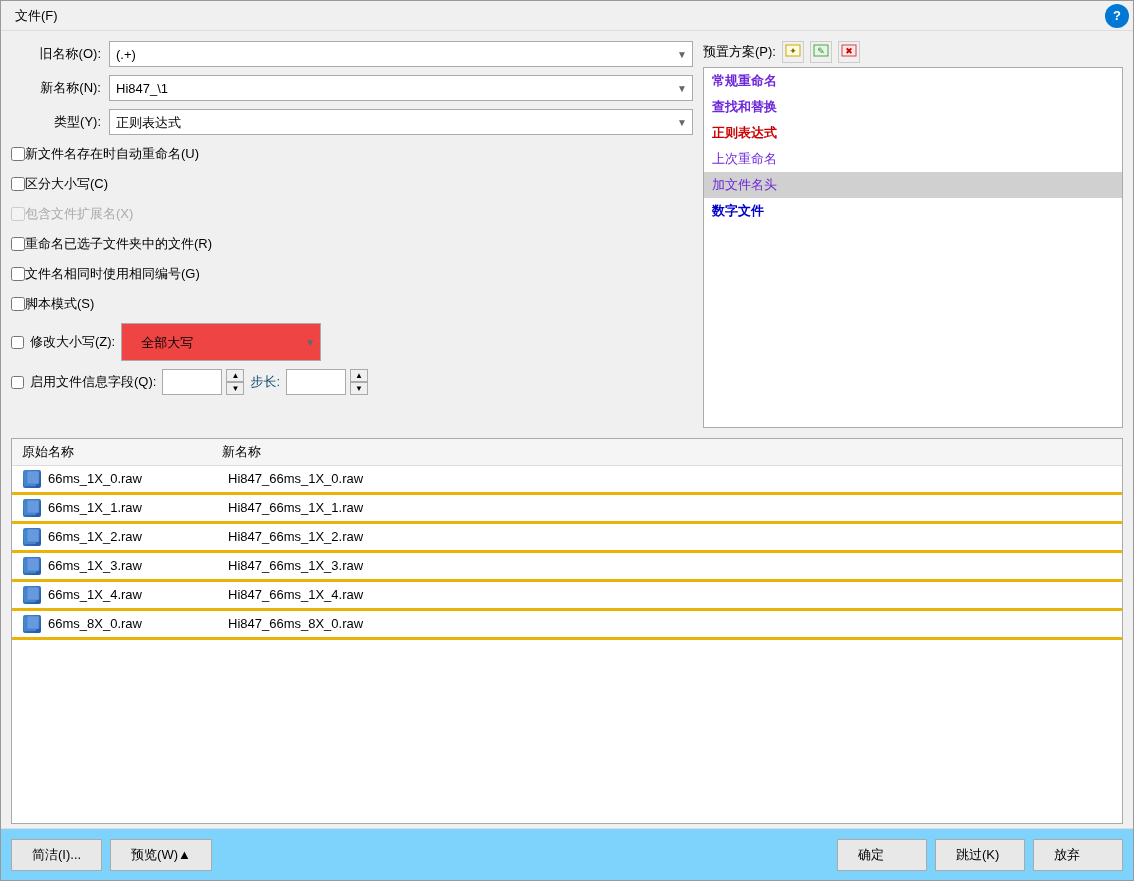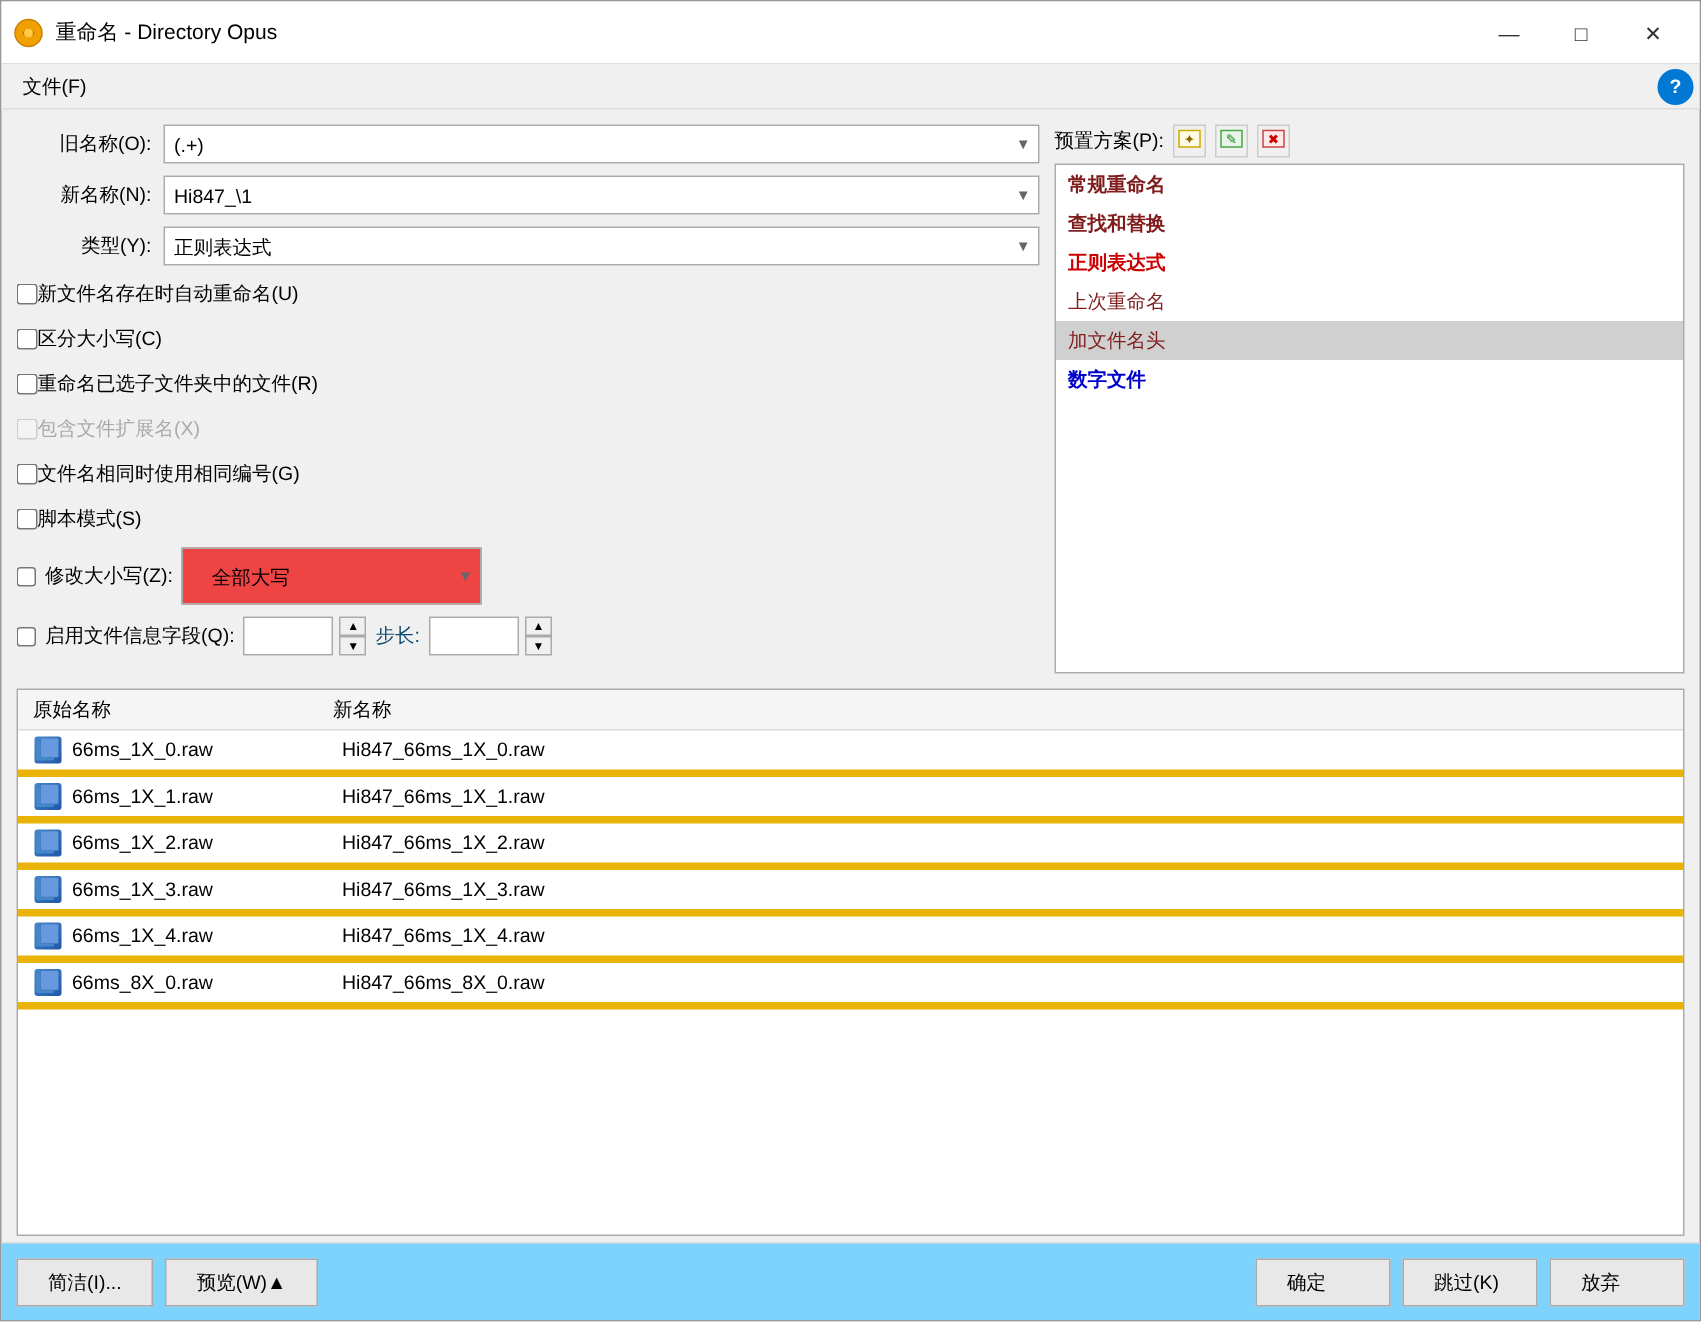--- a/index.html
+++ b/index.html
@@ -246,21 +246,21 @@
       border: 1px solid #aaa;
       background: white;
       flex: 1;
       overflow-y: auto;
       min-height: 200px;
     }
     .preset-item {
       padding: 4px 8px;
       cursor: pointer;
       font-size: 13px;
-      color: #7f1d1d;
+      color: #6d28d9;
     }
     .preset-item.bold { font-weight: bold; }
     .preset-item.red { color: #cc0000; font-weight: bold; }
     .preset-item.blue { color: #0000cc; font-weight: bold; }
     .preset-item.selected { background: #d0d0d0; }
     
     .file-list-area {
       flex: 1;
       border: 1px solid #aaa;
       background: white;
@@ -282,21 +282,21 @@
       width: 200px;
     }
     .file-list-body {
       flex: 1;
       overflow-y: auto;
     }
     .file-row {
       display: flex;
       align-items: center;
       padding: 3px 10px;
-      border-bottom: 5px solid #eab308;
+      border-bottom: 3px solid #eab308;
     }
     .file-icon {
       width: 20px;
       height: 20px;
       margin-right: 6px;
       flex-shrink: 0;
       display: flex;
       align-items: center;
       justify-content: center;
     }
@@ -347,35 +347,20 @@
     .bottom-btn.primary {
       min-width: 90px;
     }
     .spacer { flex: 1; }
   </style>
 </head>
 <body>
 
 <div class="window">
 
-  <div class="title-bar">
-    <div class="title-bar-icon">
-      <svg width="20" height="20" viewBox="0 0 20 20">
-        <circle cx="10" cy="10" r="9" fill="#f0a000" stroke="#cc8000" stroke-width="1"></circle>
-        <path d="M6 10 Q10 4 14 10 Q10 16 6 10Z" fill="#cc6000"></path>
-        <circle cx="10" cy="10" r="3" fill="#ffcc44"></circle>
-      </svg>
-    </div>
-    <span class="title-text">重命名 - Directory Opus</span>
-    <div class="title-buttons">
-      <button class="title-btn">—</button>
-      <button class="title-btn">□</button>
-      <button class="title-btn close">✕</button>
-    </div>
-  </div>
 
   <div class="menu-bar">
     <div class="menu-item">文件(F)</div>
     <div class="menu-right">
       <button class="help-btn">?</button>
     </div>
   </div>
 
   <div class="main-content">
 
@@ -413,26 +398,26 @@
 
       <div class="checkbox-row">
         <input type="checkbox" id="cb1" style="">
         <label class="checkbox-label" for="cb1">新文件名存在时自动重命名(U)</label>
       </div>
       <div class="checkbox-row">
         <input type="checkbox" id="cb2" style="">
         <label class="checkbox-label" for="cb2">区分大小写(C)</label>
       </div>
       <div class="checkbox-row">
+        <input type="checkbox" id="cb4" disabled="" style="">
+        <label class="checkbox-label disabled" for="cb4">包含文件扩展名(X)</label>
+      </div>
+      <div class="checkbox-row">
         <input type="checkbox" id="cb5" style="">
         <label class="checkbox-label" for="cb5">重命名已选子文件夹中的文件(R)</label>
-      </div>
-      <div class="checkbox-row">
-        <input type="checkbox" id="cb4" disabled="" style="">
-        <label class="checkbox-label disabled" for="cb4">包含文件扩展名(X)</label>
       </div>
       <div class="checkbox-row">
         <input type="checkbox" id="cb6" style="">
         <label class="checkbox-label" for="cb6">文件名相同时使用相同编号(G)</label>
       </div>
       <div class="checkbox-row">
         <input type="checkbox" id="cb7" style="">
         <label class="checkbox-label" for="cb7">脚本模式(S)</label>
       </div>
 

